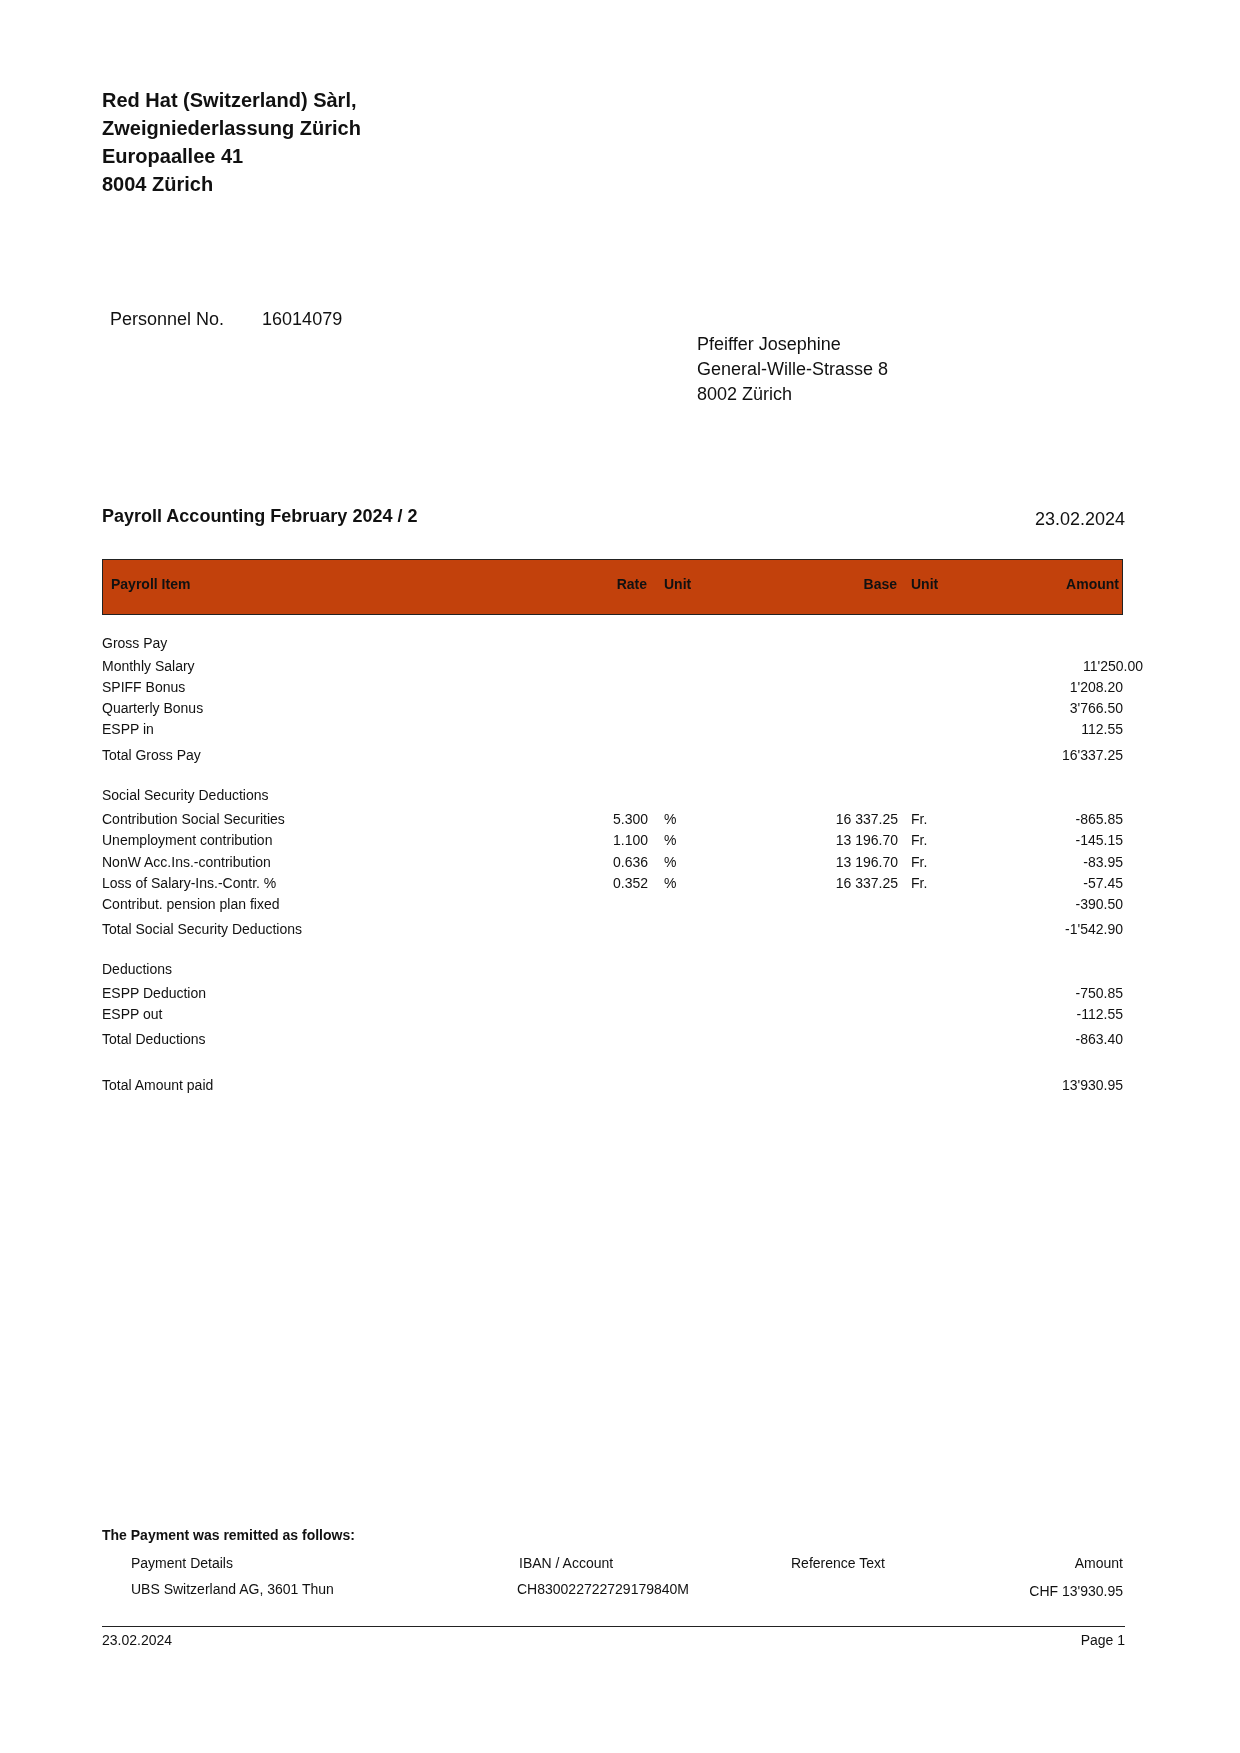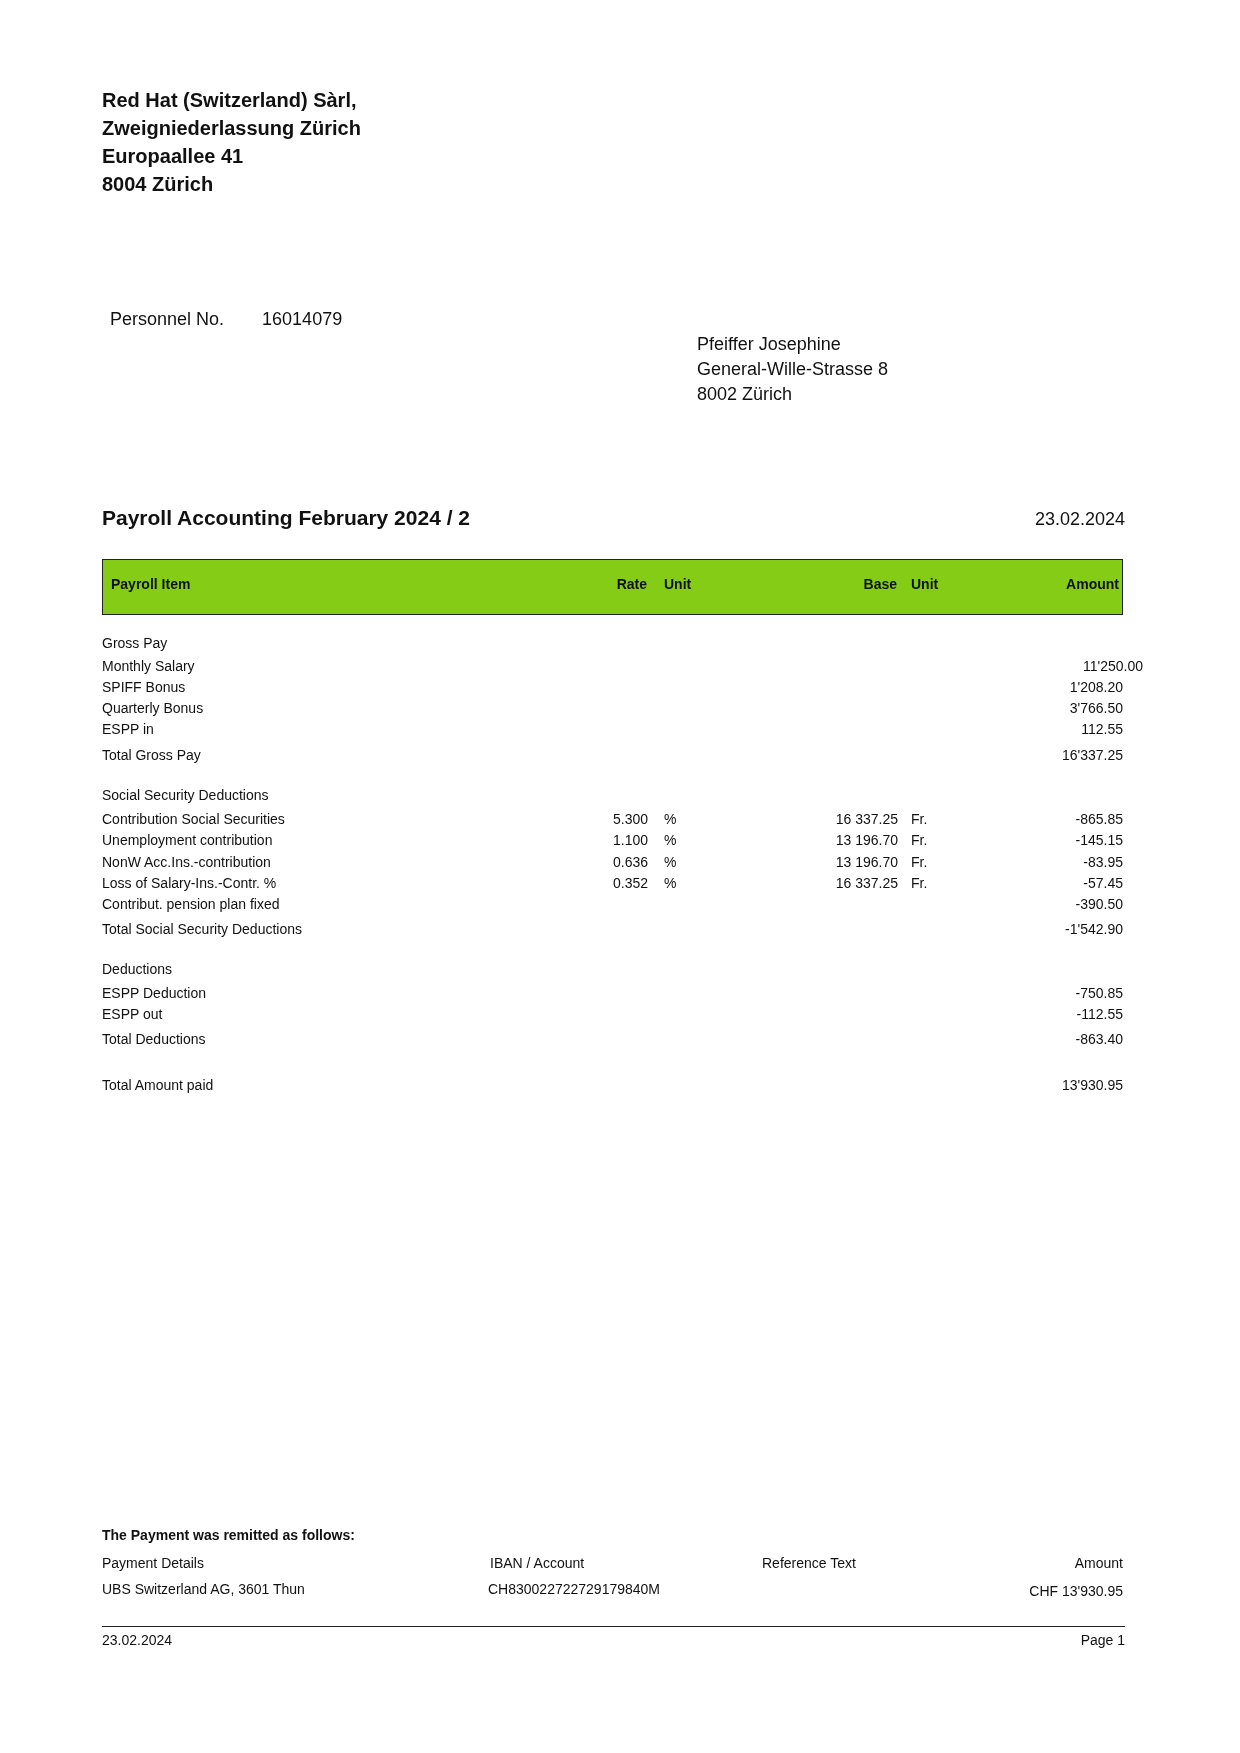--- a/index.html
+++ b/index.html
@@ -43,38 +43,38 @@
       top: 332px;
       font-size: 18px;
       line-height: 25px;
     }
     .recipient div { white-space: nowrap; }
 
     
     .doc-title {
       left: 102px;
       top: 506px;
-      font-size: 21px;
+      font-size: 18px;
       font-weight: bold;
       white-space: nowrap;
     }
     .doc-date {
       right: 115px;
       top: 509px;
       font-size: 18px;
       white-space: nowrap;
     }
 
     
     .thead {
       left: 102px;
       top: 559px;
       width: 1021px;
       height: 56px;
-      background: #84cc16;
+      background: #c2410c;
       border: 1.5px solid #222;
       box-sizing: border-box;
       font-size: 14px;
       font-weight: bold;
     }
     .thead span { position: absolute; top: 16px; white-space: nowrap; }
 
     
     .col-item { left: 102px; }
     .col-rate { right: 592px; text-align: center; }   
@@ -102,21 +102,21 @@
       font-weight: bold;
       white-space: nowrap;
     }
     .pay-row {
       position: absolute;
       left: 0;
       width: 1240px;
       font-size: 14px;
       line-height: 20px;
     }
-    .pay-row span { position: absolute; white-space: nowrap; }
+    .pay-row span { position: absolute; white-space: nowrap; margin-left: 29px; }
     .pcol-details { left: 102px; }
     .pcol-iban { left: 490px; }
     .pcol-ref { left: 762px; }
     .pcol-amount { right: 117px; text-align: right; }
 
     .footer-line {
       left: 102px;
       top: 1626px;
       width: 1023px;
       height: 0;

